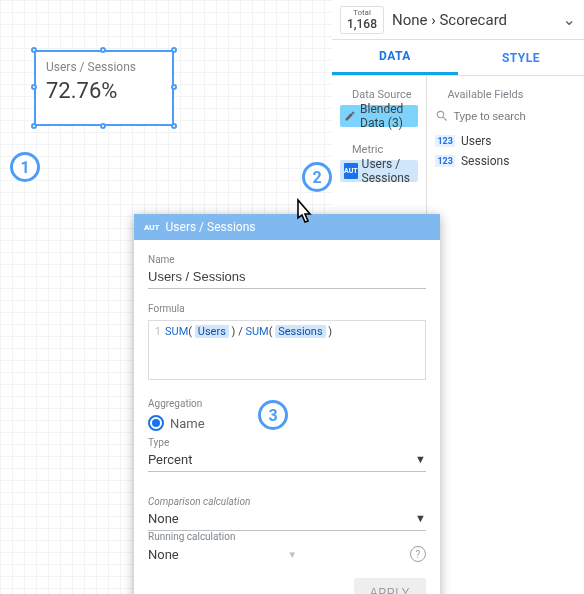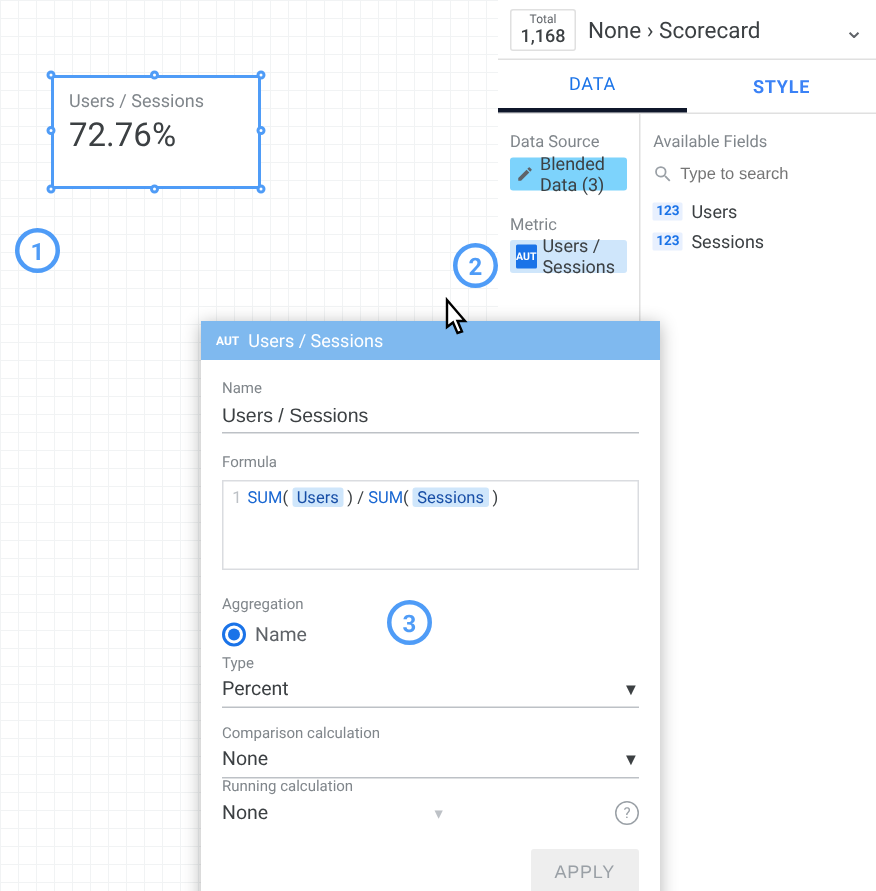--- a/index.html
+++ b/index.html
@@ -12,26 +12,26 @@
   
   .header { position:absolute; top:0; right:0; width:252px; height:40px; background:#fff; display:flex; align-items:center; border-bottom:1px solid #e0e0e0; padding:16px 8px; }
   .total-box { border:1px solid #e0e0e0; border-radius:2px; padding:2px 6px; margin-right:8px; min-width:36px; text-align:center; }
   .total-box .lab { font-size:8px; color:#5f6368; line-height:1; }
   .total-box .val { font-size:12px; color:#3c4043; font-weight:500; }
   .breadcrumb { font-size:15px; color:#3c4043; flex:1; }
   .chev { font-size:16px; color:#5f6368; }
   
   .tabs { position:absolute; top:40px; right:0; width:252px; height:36px; display:flex; border-bottom:1px solid #e0e0e0; }
   .tab { flex:1; display:flex; align-items:center; justify-content:center; font-size:12px; letter-spacing:0.5px; color:#3b82f6;font-weight:bold; }
-  .tab.active { color:#1a73e8; border-bottom:3px solid #0f172a; font-weight:400;}
+  .tab.active { color:#1a73e8; border-bottom:3px solid #0ea5e9; font-weight:700;}
   
   .config-col { width:134px; border-right:1px solid #e0e0e0; padding:6px 8px; }
   .fields-col { flex:1; padding:6px 8px; }
   .right-stack { position:absolute; top:76px; right:0; width:252px; bottom:0; display:flex; }
-  .section-label { font-size:11px; color:#80868b; margin-top:6px; margin-bottom:4px; }
+  .section-label { font-size:11px; color:#80868b; margin-top:6px; margin-bottom:4px;margin-left:12px; }
   .chip { display:flex; align-items:center; background:#7dd3fc; height:22px; border-radius:2px; font-size:12px; color:#3c4043; padding:0 4px; }
   .chip .iconbox { width:18px; height:16px; display:flex; align-items:center; justify-content:center; margin-right:4px; font-size:11px; }
   .chip-blend .iconbox svg { width:12px; height:12px; }
   .metric-chip { background:#cfe6fb; }
   .metric-chip .iconbox { background:#1a73e8; color:#fff; font-size:7px; font-weight:bold; border-radius:1px; }
   .search-box { display:flex; align-items:center; height:22px; border-bottom:none; margin-bottom:4px;}
   .search-box input { border:none; outline:none; font-size:11px; flex:1; background:transparent; }
   .search-box .sicon { width:14px; height:14px; margin-right:4px; color:#9aa0a6; }
   .af-item { display:flex; align-items:center; font-size:12px; color:#3c4043; height:20px; }
   .af-item .num { color:#1a73e8; font-size:9px; font-weight:bold; margin-right:6px; background:#e8f0fe; padding:1px 2px; border-radius:1px;}
@@ -170,21 +170,21 @@
           <span>Name</span>
         </div>
       </div>
 
       <div class="elabel">Type</div>
       <div class="select">
           <span>Percent</span>
           <span class="arr">▼</span>
         </div>
 
-      <div class="elabel" style="margin-top:12px;">Comparison calculation</div>
+      <div class="elabel" style="margin-top:24px;font-style:italic;">Comparison calculation</div>
       <div class="select">
           <span>None</span>
           <span class="arr">▼</span>
         </div>
 
       <div class="elabel" style="margin-top:0;">Running calculation</div>
       <div class="select" style="border-bottom:none;">
           <span>None</span>
           <span class="arr" style="color:#bdc1c6;">▾</span>
           <span class="help">?</span>

